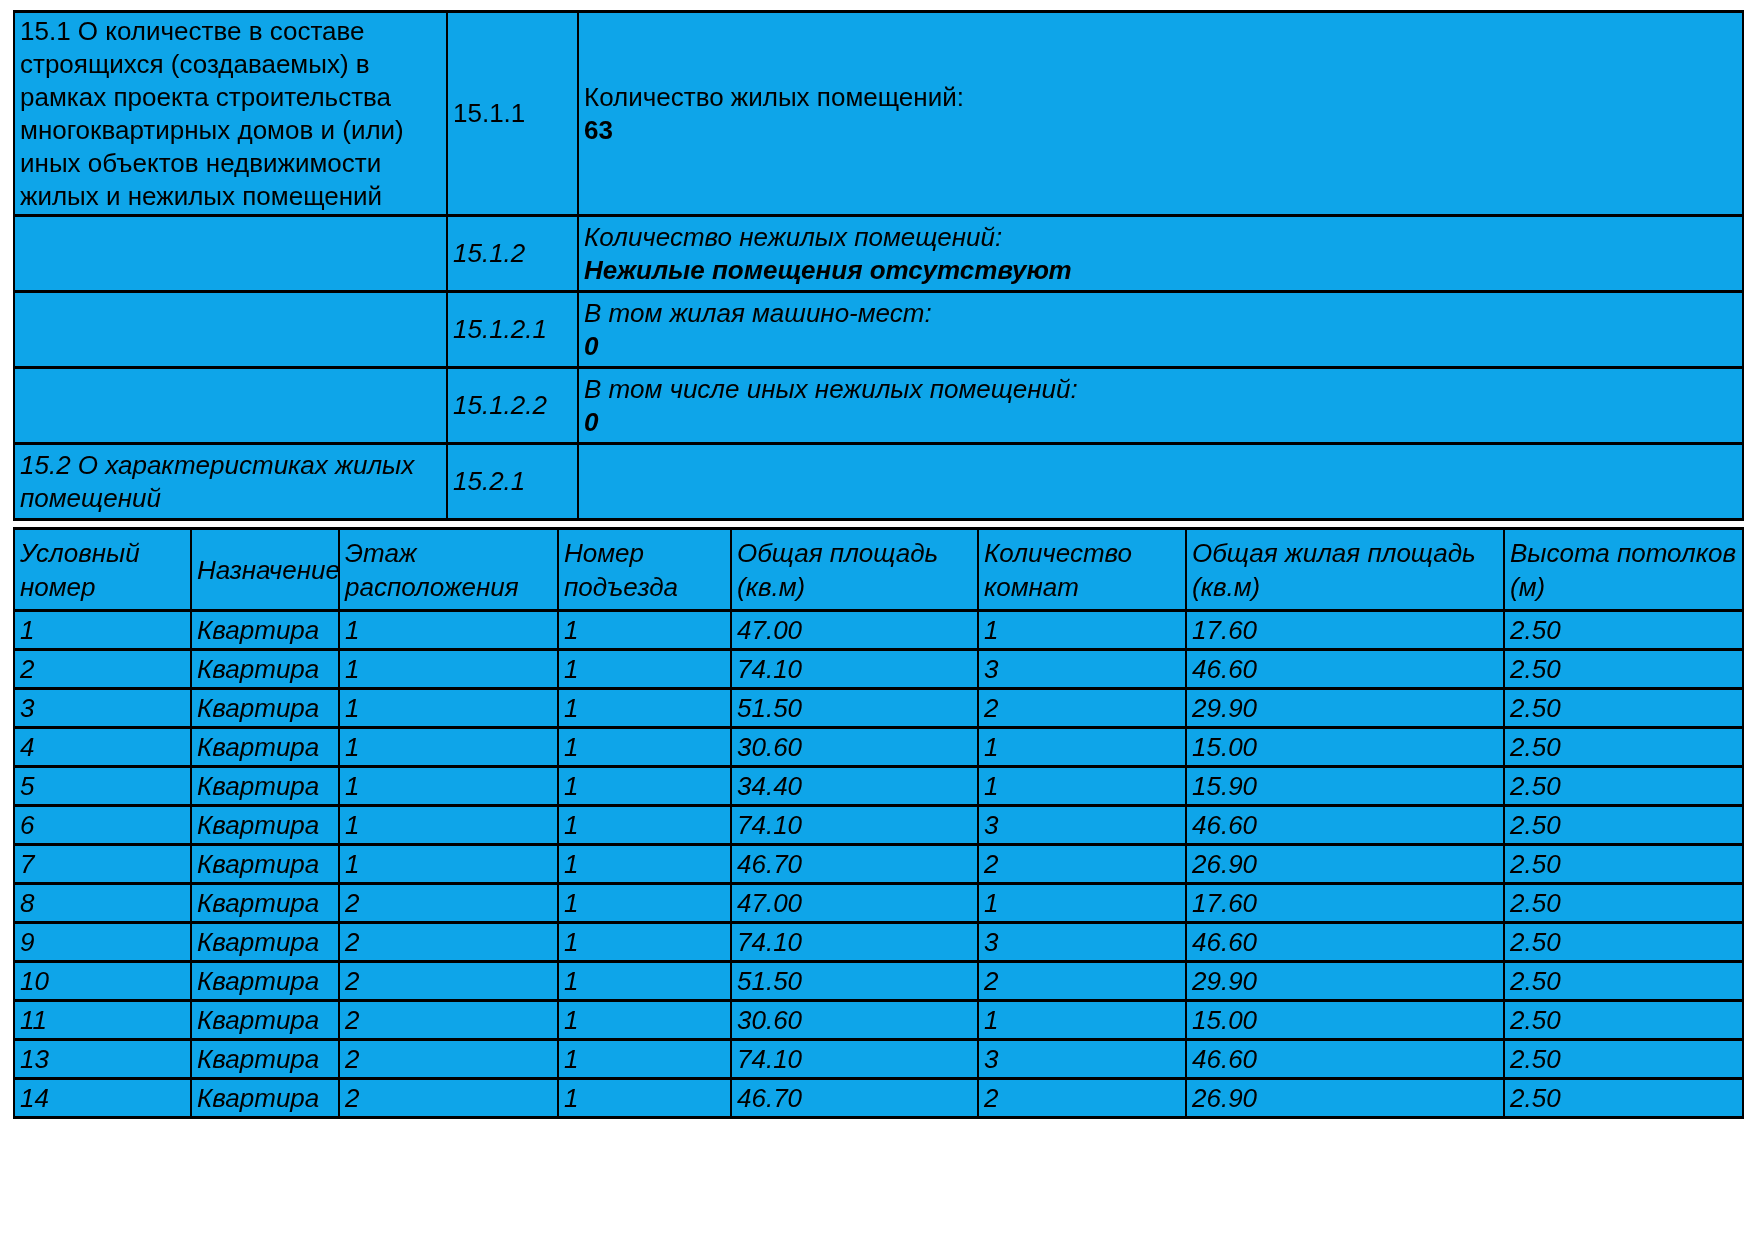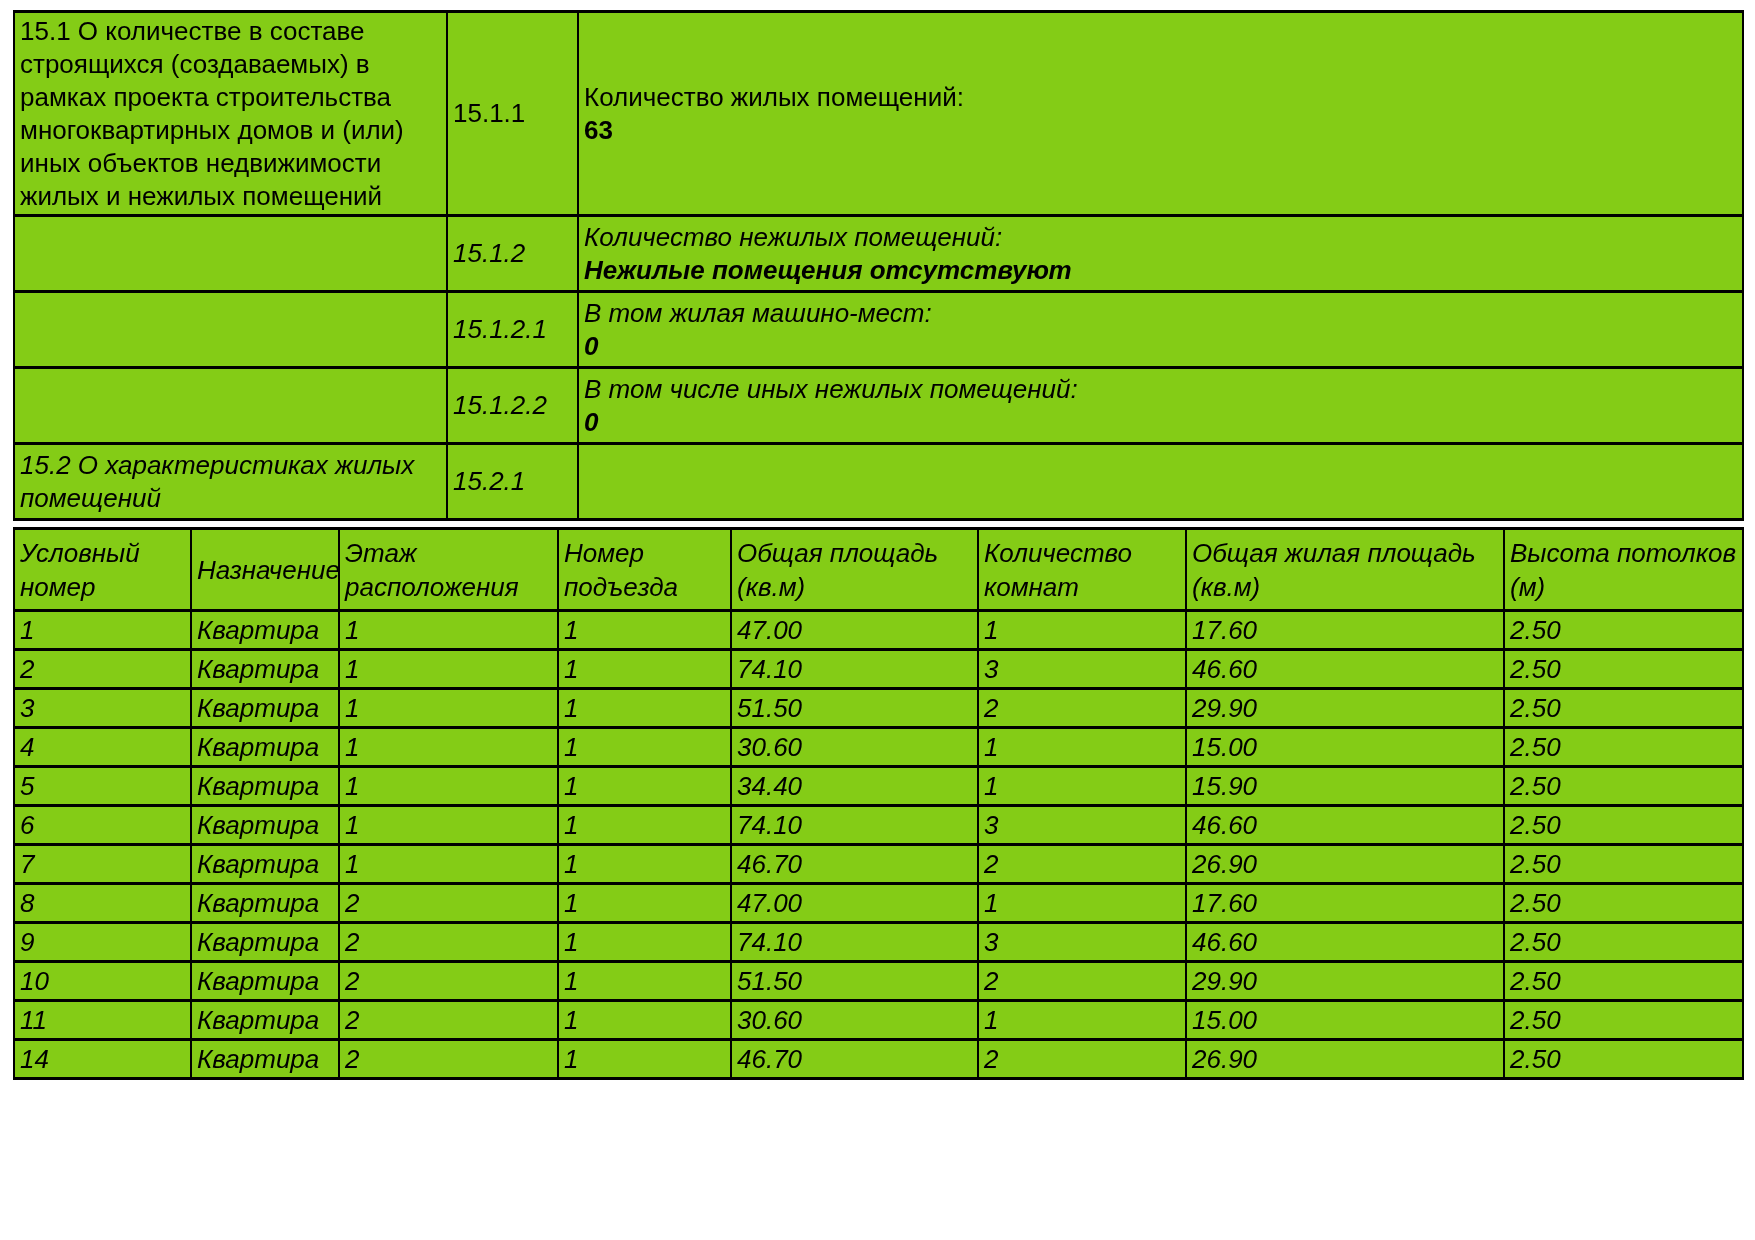--- a/index.html
+++ b/index.html
@@ -9,21 +9,21 @@
     color: #000000;
     font-family: "Liberation Sans", "DejaVu Sans", sans-serif;
     font-size: 26px;
     position: relative;
     overflow: hidden;
   }
   table {
     border-collapse: collapse;
     table-layout: fixed;
     position: absolute;
-    background: #84cc16;
+    background: #0ea5e9;
   }
   td, th {
     border-left: 2px solid #000;
     border-right: 2px solid #000;
     border-top: 3px solid #000;
     border-bottom: 3px solid #000;
     padding: 1px 5px;
     vertical-align: middle;
     text-align: left;
     font-weight: normal;
@@ -235,20 +235,30 @@
         <td>11</td>
         <td>Квартира</td>
         <td>2</td>
         <td>1</td>
         <td>30.60</td>
         <td>1</td>
         <td>15.00</td>
         <td>2.50</td>
       </tr>
       <tr>
+        <td>13</td>
+        <td>Квартира</td>
+        <td>2</td>
+        <td>1</td>
+        <td>74.10</td>
+        <td>3</td>
+        <td>46.60</td>
+        <td>2.50</td>
+      </tr>
+      <tr>
         <td>14</td>
         <td>Квартира</td>
         <td>2</td>
         <td>1</td>
         <td>46.70</td>
         <td>2</td>
         <td>26.90</td>
         <td>2.50</td>
       </tr>
     </tbody>

